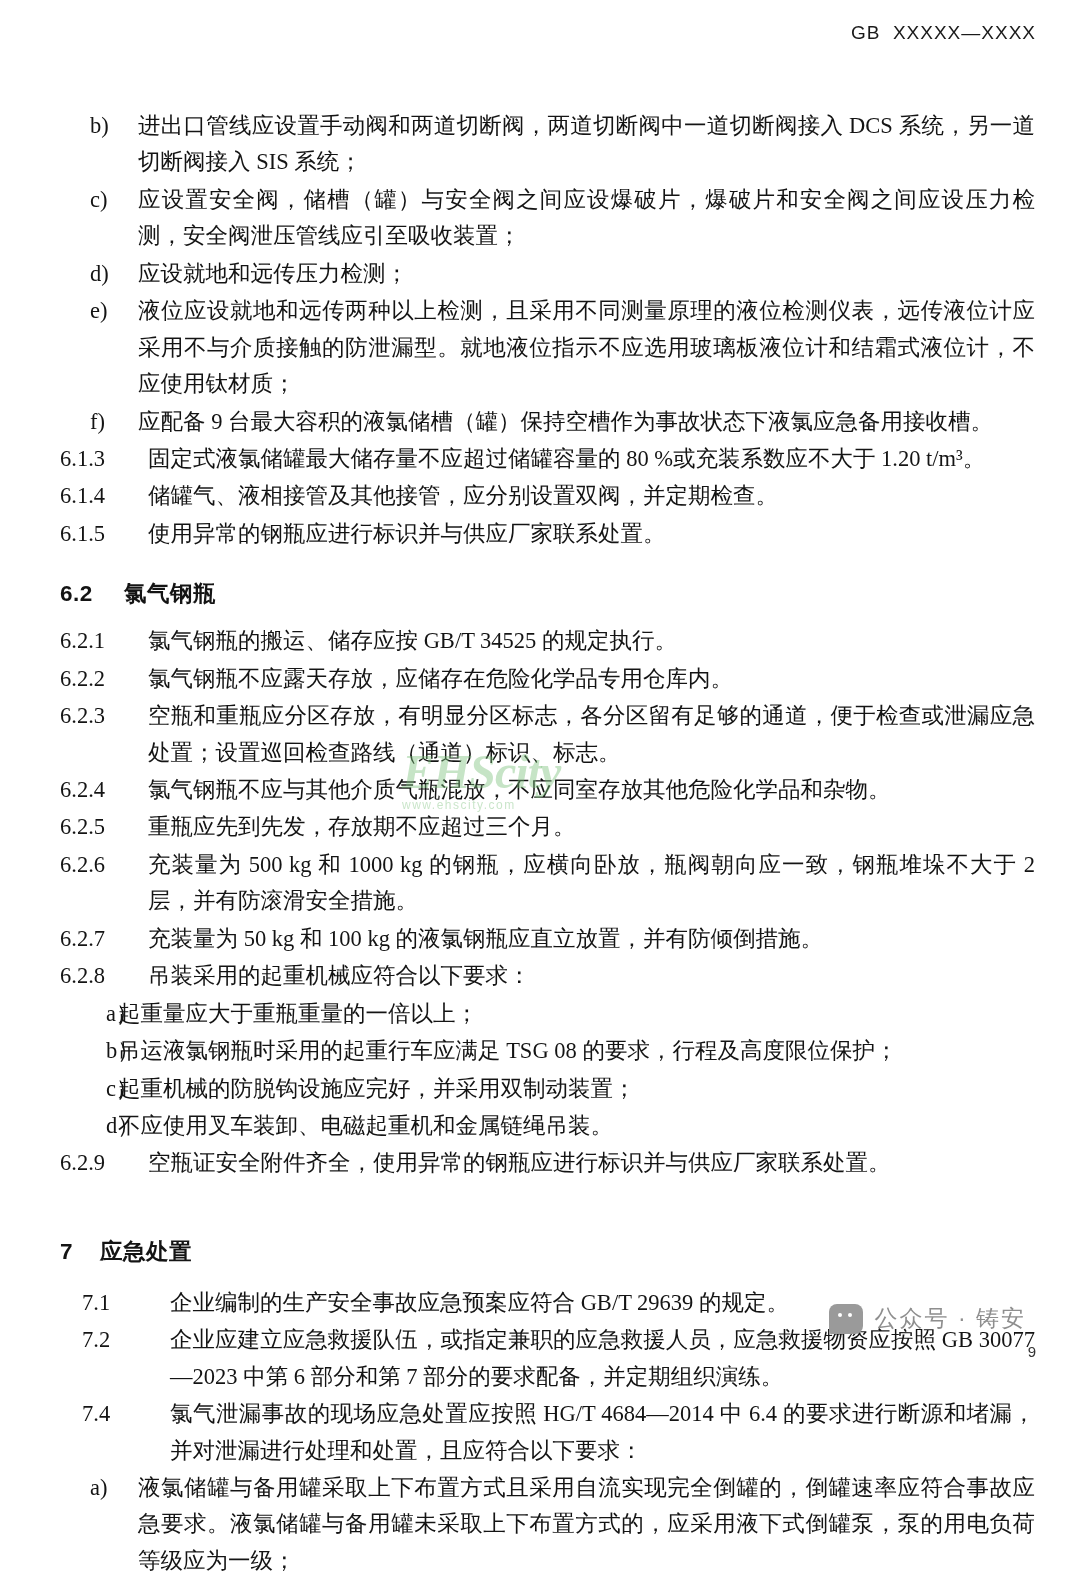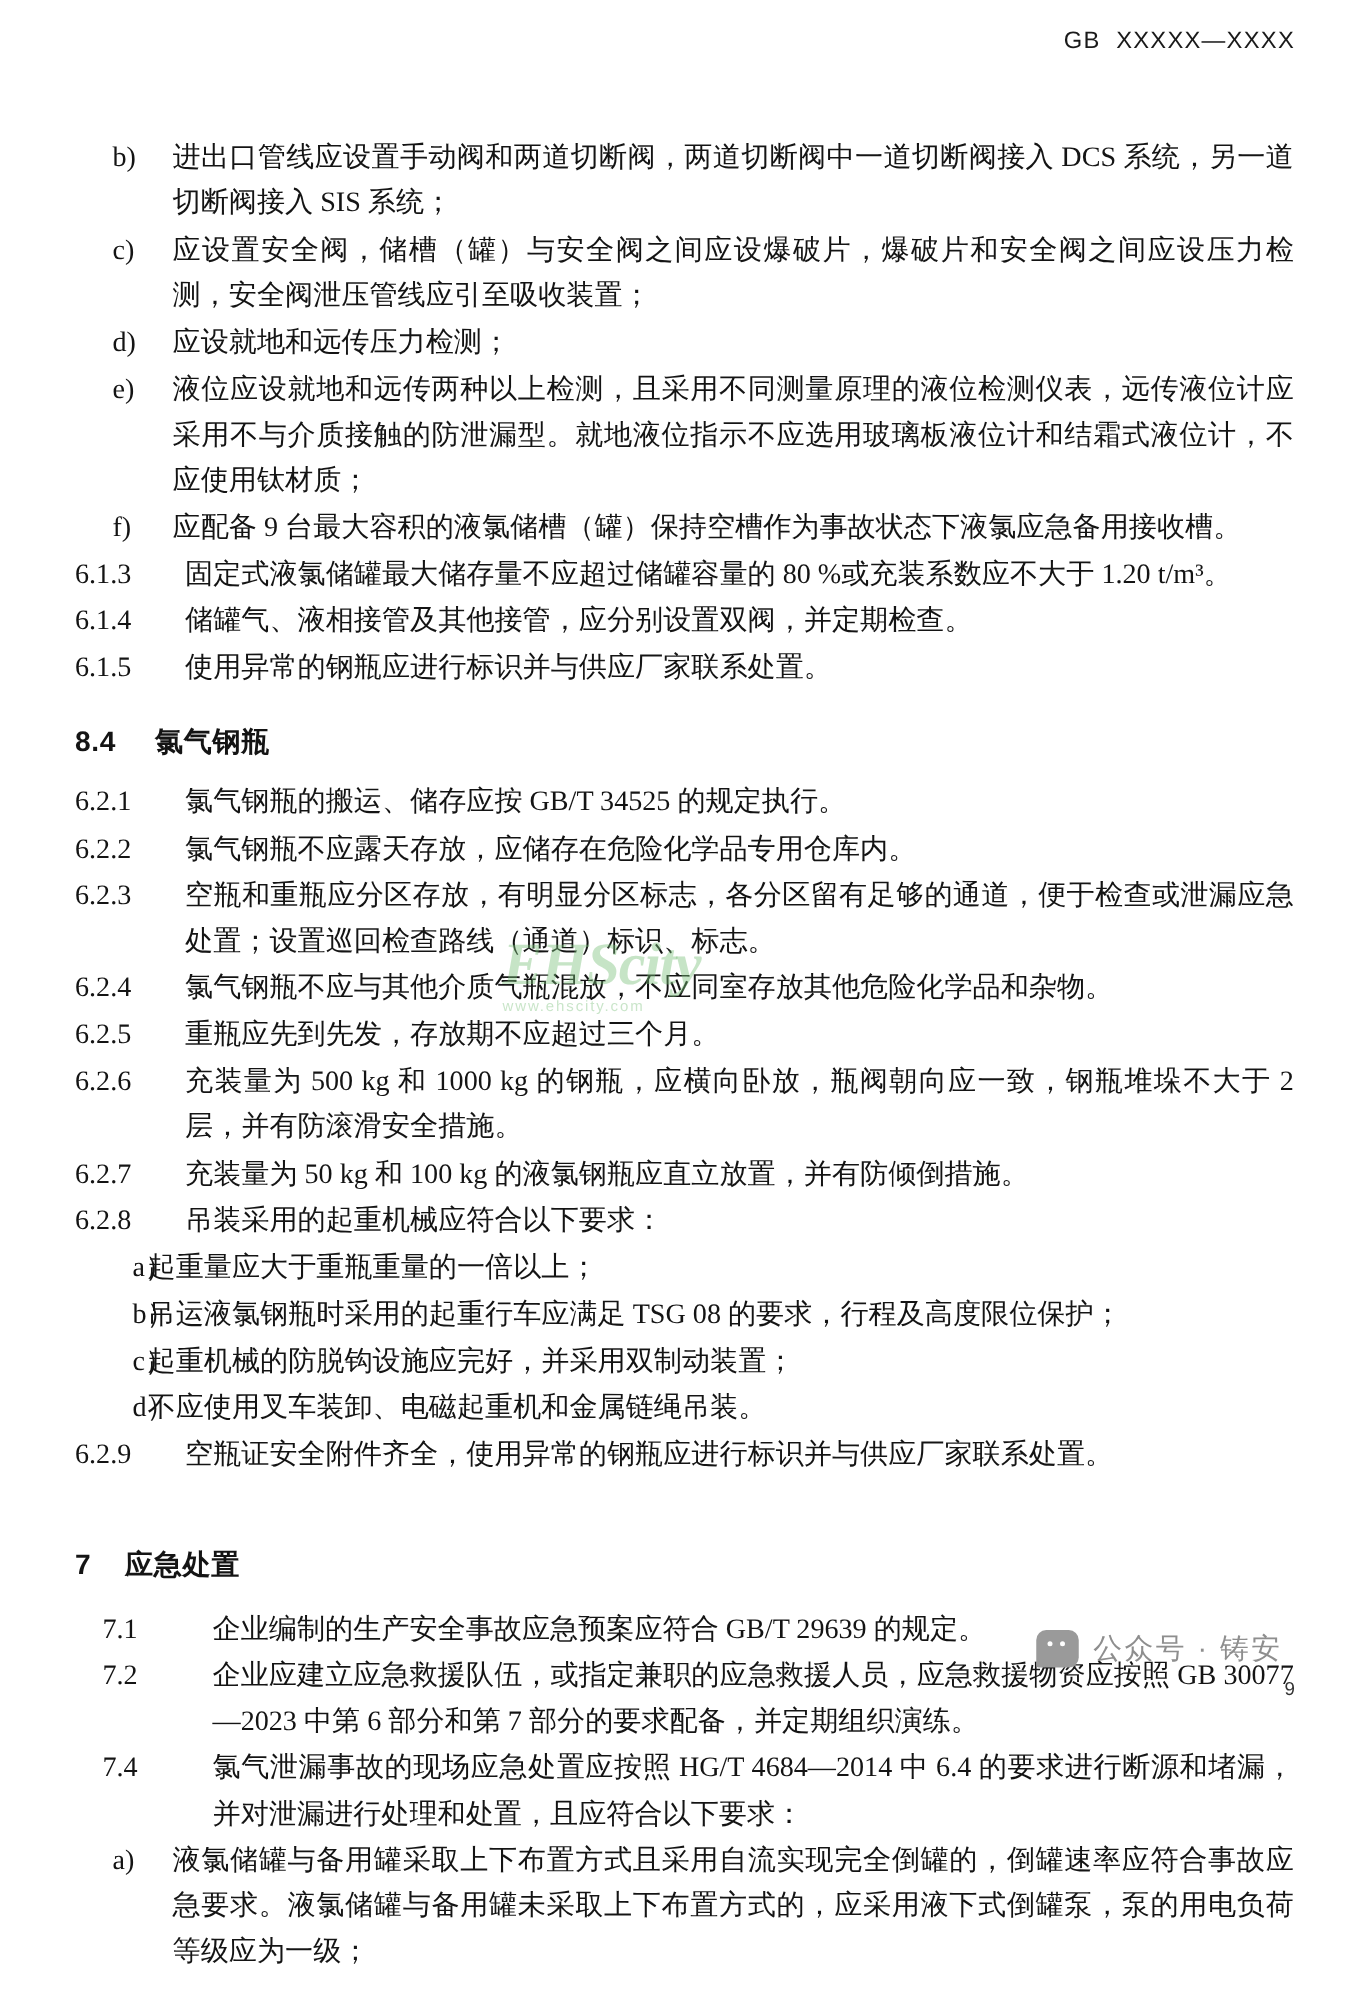--- a/index.html
+++ b/index.html
@@ -203,21 +203,21 @@
     <div class="item num-item">
       <span class="marker">6.1.4</span>
       <span class="body">储罐气、液相接管及其他接管，应分别设置双阀，并定期检查。</span>
     </div>
     <div class="item num-item">
       <span class="marker">6.1.5</span>
       <span class="body">使用异常的钢瓶应进行标识并与供应厂家联系处置。</span>
     </div>
 
     <h2 class="section">
-      <span class="sec-no">8.4</span><span>氯气钢瓶</span>
+      <span class="sec-no">6.2</span><span>氯气钢瓶</span>
     </h2>
 
     <div class="item num-item">
       <span class="marker">6.2.1</span>
       <span class="body">氯气钢瓶的搬运、储存应按 GB/T 34525 的规定执行。</span>
     </div>
     <div class="item num-item">
       <span class="marker">6.2.2</span>
       <span class="body">氯气钢瓶不应露天存放，应储存在危险化学品专用仓库内。</span>
     </div>

